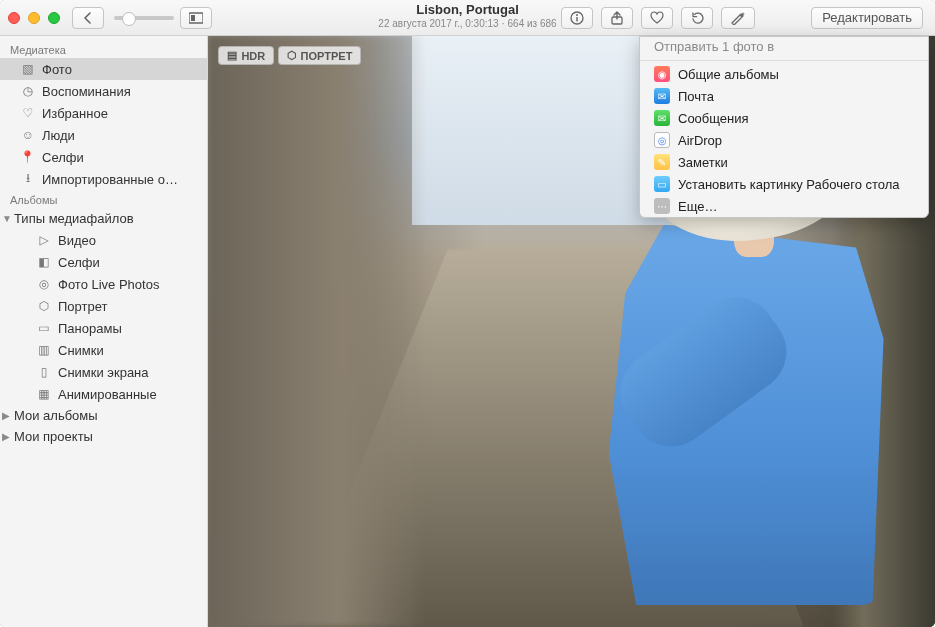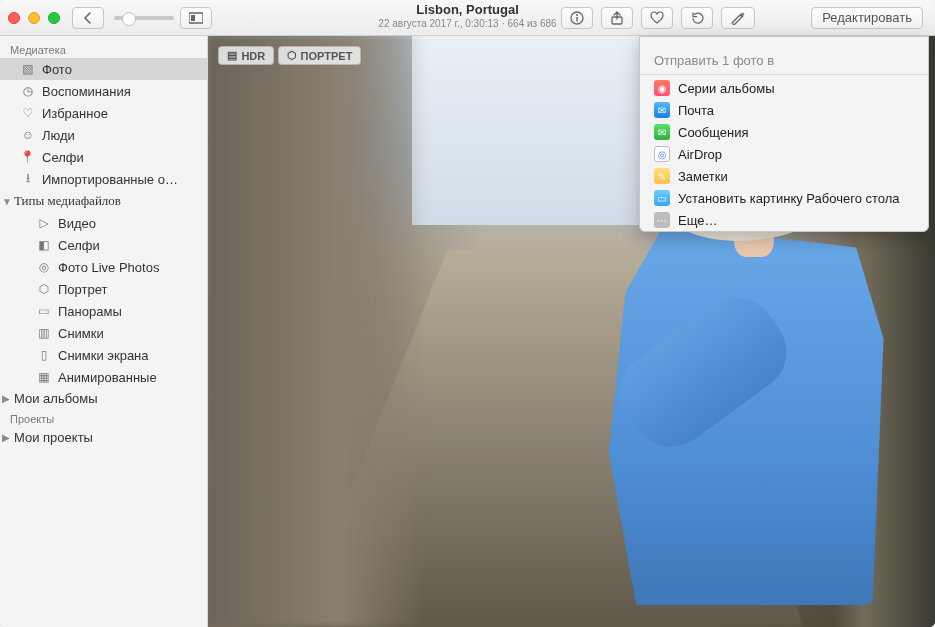--- a/index.html
+++ b/index.html
@@ -143,21 +143,21 @@
       display:flex; align-items:center; gap:4px;
     }
     .badge.hdr { left:10px; }
     .badge.portrait { left:70px; }
     .share-menu {
       position:absolute; top:36px; right:6px; width:290px;
       background:#f4f4f4; border:1px solid #c7c7c7; border-radius:0 0 6px 6px;
       box-shadow:0 6px 18px rgba(0,0,0,.25);
       z-index:50; font-size:13px;
     }
-    .share-title { color:#8a8a8a; padding:16px 12px 6px 14px; }
+    .share-title { color:#8a8a8a; padding:2px 12px 6px 14px; }
     .share-sep { height:1px; background:#dcdcdc; margin:0 0 2px; }
     .share-item {
       display:flex; align-items:center; gap:8px;
       padding:3px 12px 3px 14px; color:#222;
     }
     .si-ic { width:16px; height:16px; border-radius:3px; display:flex; align-items:center; justify-content:center; font-size:10px; color:#fff; }
     .ic-cloud { background:linear-gradient(#ff7a59,#ff4f7b); }
     .ic-mail  { background:linear-gradient(#53b9f4,#1e7fe0); }
     .ic-msg   { background:linear-gradient(#5de06a,#2ab438); }
     .ic-air   { background:#fff; border:1px solid #bbb; color:#3a7ff2; }
@@ -251,24 +251,25 @@
     </div>
     <div class="sb-item">
       <span class="ic">📍</span>
       <span>Селфи</span>
     </div>
     <div class="sb-item">
       <span class="ic">⭳</span>
       <span>Импортированные о…</span>
     </div>
 
+    <div class="sb-header">Альбомы</div>
 
     <div class="sb-row">
       <span class="disclose">▼</span>
-      <div class="sb-item" style="padding-left:4px;font-family:Liberation Serif, serif;">
+      <div class="sb-item" style="padding-left:4px;">
         <span>Типы медиафайлов</span>
       </div>
     </div>
     <div class="sb-item indent">
       <span class="ic">▷</span>
       <span>Видео</span>
     </div>
     <div class="sb-item indent">
       <span class="ic">◧</span>
       <span>Селфи</span>
@@ -298,21 +299,20 @@
       <span>Анимированные</span>
     </div>
 
     <div class="sb-row">
       <span class="disclose">▶</span>
       <div class="sb-item" style="padding-left:4px;">
         <span>Мои альбомы</span>
       </div>
     </div>
 
-    <div class="sb-header">Проекты</div>
     <div class="sb-row">
       <span class="disclose">▶</span>
       <div class="sb-item" style="padding-left:4px;justify-content:flex-end;">
         <span>Мои проекты</span>
       </div>
     </div>
   </div>
 
   <div class="content">
     <div class="photo-bg">
@@ -336,21 +336,21 @@
       <span>ПОРТРЕТ</span>
     </div>
   </div>
 </div>
 
 <div class="share-menu">
   <div class="share-title">Отправить 1 фото в</div>
   <div class="share-sep"></div>
   <div class="share-item">
     <span class="si-ic ic-cloud">◉</span>
-    <span>Серии альбомы</span>
+    <span>Общие альбомы</span>
   </div>
   <div class="share-item">
     <span class="si-ic ic-mail">✉</span>
     <span>Почта</span>
   </div>
   <div class="share-item">
     <span class="si-ic ic-msg">✉</span>
     <span>Сообщения</span>
   </div>
   <div class="share-item">

